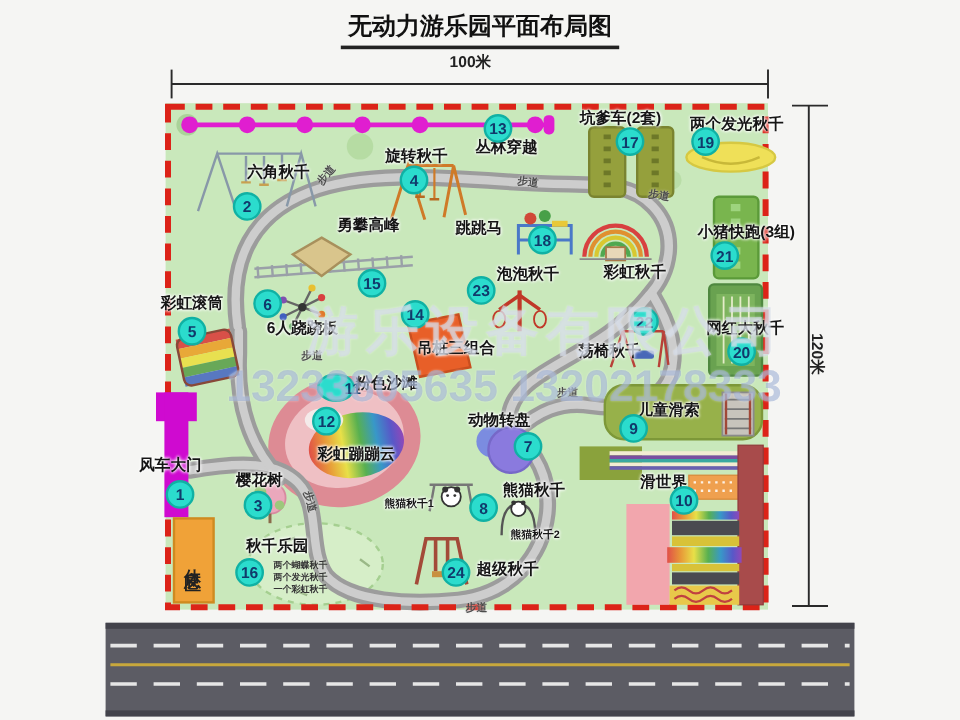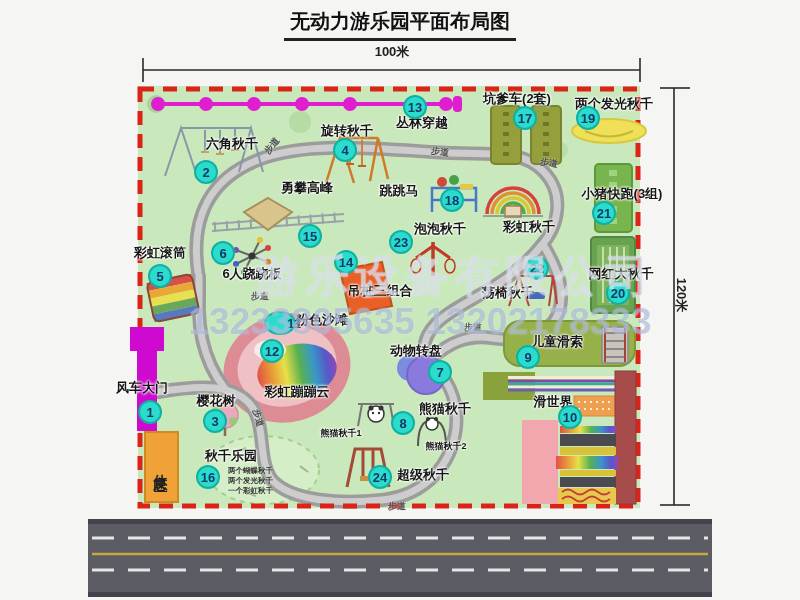--- a/index.html
+++ b/index.html
@@ -313,21 +313,21 @@
       <div class="lbl" style="left: 416px; top: 350px;">动物转盘</div>
       <div class="badge" style="left: 440px; top: 372px;">7</div>
       <div class="lbl" style="left: 445px; top: 408px;">熊猫秋千</div>
       <div class="badge" style="left: 403px; top: 423px;">8</div>
       <div class="lbl" style="left: 557px; top: 341px;">儿童滑索</div>
       <div class="badge" style="left: 528px; top: 357px;">9</div>
       <div class="lbl" style="left: 553px; top: 401px;">滑世界</div>
       <div class="badge" style="left: 570px; top: 417px;">10</div>
       <div class="lbl" style="left: 322px; top: 319px;">粉色沙滩</div>
       <div class="badge" style="left: 280px; top: 323px; padding-left: 28px;">11</div>
-      <div class="lbl" style="left: 297px; top: 391px;">彩虹蹦蹦云</div>
+      <div class="lbl" style="left: 297px; top: 378px;">彩虹蹦蹦云</div>
       <div class="badge" style="left: 272px; top: 351px;">12</div>
       <div class="lbl" style="left: 422px; top: 122px;">丛林穿越</div>
       <div class="badge" style="left: 415px; top: 107px;">13</div>
       <div class="lbl" style="left: 380px; top: 290px;">吊桩三组合</div>
       <div class="badge" style="left: 346px; top: 262px;">14</div>
       <div class="lbl" style="left: 307px; top: 187px;">勇攀高峰</div>
       <div class="badge" style="left: 310px; top: 208px; margin-top: 28px;">15</div>
       <div class="lbl" style="left: 231px; top: 455px;">秋千乐园</div>
       <div class="badge" style="left: 208px; top: 477px;">16</div>
       <div class="lbl" style="left: 517px; top: 98px;">坑爹车(2套)</div>
@@ -340,21 +340,21 @@
       <div class="badge" style="left: 618px; top: 293px;">20</div>
       <div class="lbl" style="left: 622px; top: 193px;">小猪快跑(3组)</div>
       <div class="badge" style="left: 604px; top: 213px;">21</div>
       <div class="lbl" style="left: 508px; top: 292px;">荡椅秋千</div>
       <div class="badge" style="left: 537px; top: 268px;">22</div>
       <div class="lbl" style="left: 440px; top: 228px;">泡泡秋千</div>
       <div class="badge" style="left: 401px; top: 242px;">23</div>
       <div class="lbl" style="left: 423px; top: 474px;">超级秋千</div>
       <div class="badge" style="left: 380px; top: 477px;">24</div>
       <div class="lbl" style="left: 529px; top: 226px;">彩虹秋千</div>
-      <div class="lbl small" style="left: 341px; top: 433px; text-align: center;">熊猫秋千1</div>
+      <div class="lbl small" style="left: 341px; top: 420px; text-align: center;">熊猫秋千1</div>
       <div class="lbl small" style="left: 446px; top: 446px;">熊猫秋千2</div>
       <div class="pathlbl" style="left: 272px; top: 146px; transform: translate(-50%, -50%) rotate(-50deg);">步道</div>
       <div class="pathlbl" style="left: 440px; top: 152px; transform: translate(-50%, -50%) rotate(8deg);">步道</div>
       <div class="pathlbl" style="left: 549px; top: 163px; transform: translate(-50%, -50%) rotate(10deg);">步道</div>
       <div class="pathlbl" style="left: 251px; top: 292px;">步道</div>
       <div class="pathlbl" style="left: 258px; top: 418px; transform: translate(-50%, -50%) rotate(75deg);">步道</div>
       <div class="pathlbl" style="left: 388px; top: 502px;">步道</div>
       <div class="pathlbl" style="left: 464px; top: 323px;">步道</div>
     </div>
 </div>

